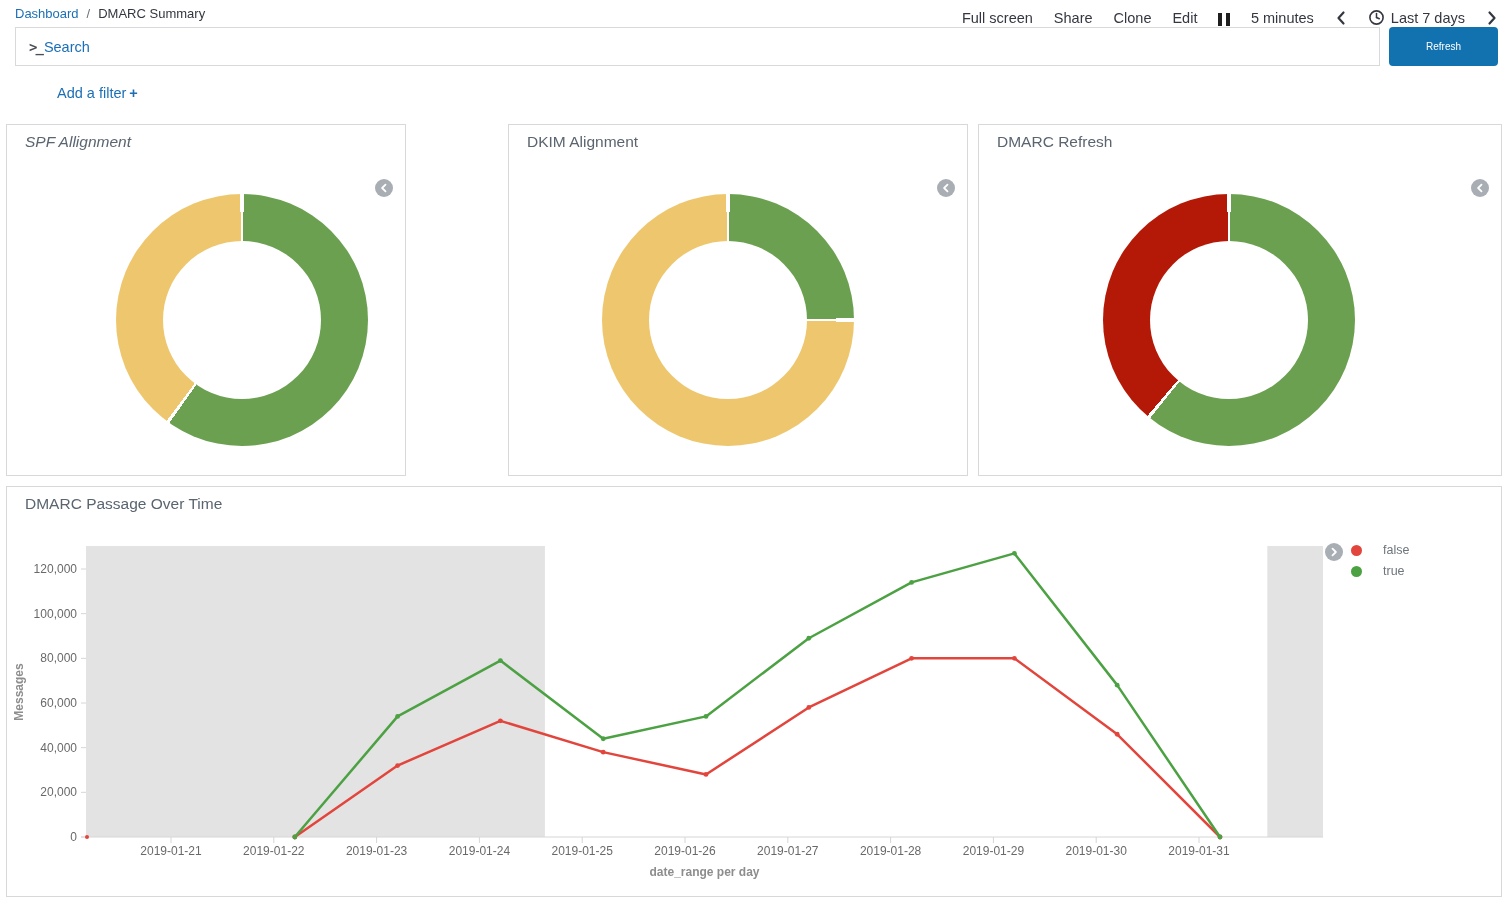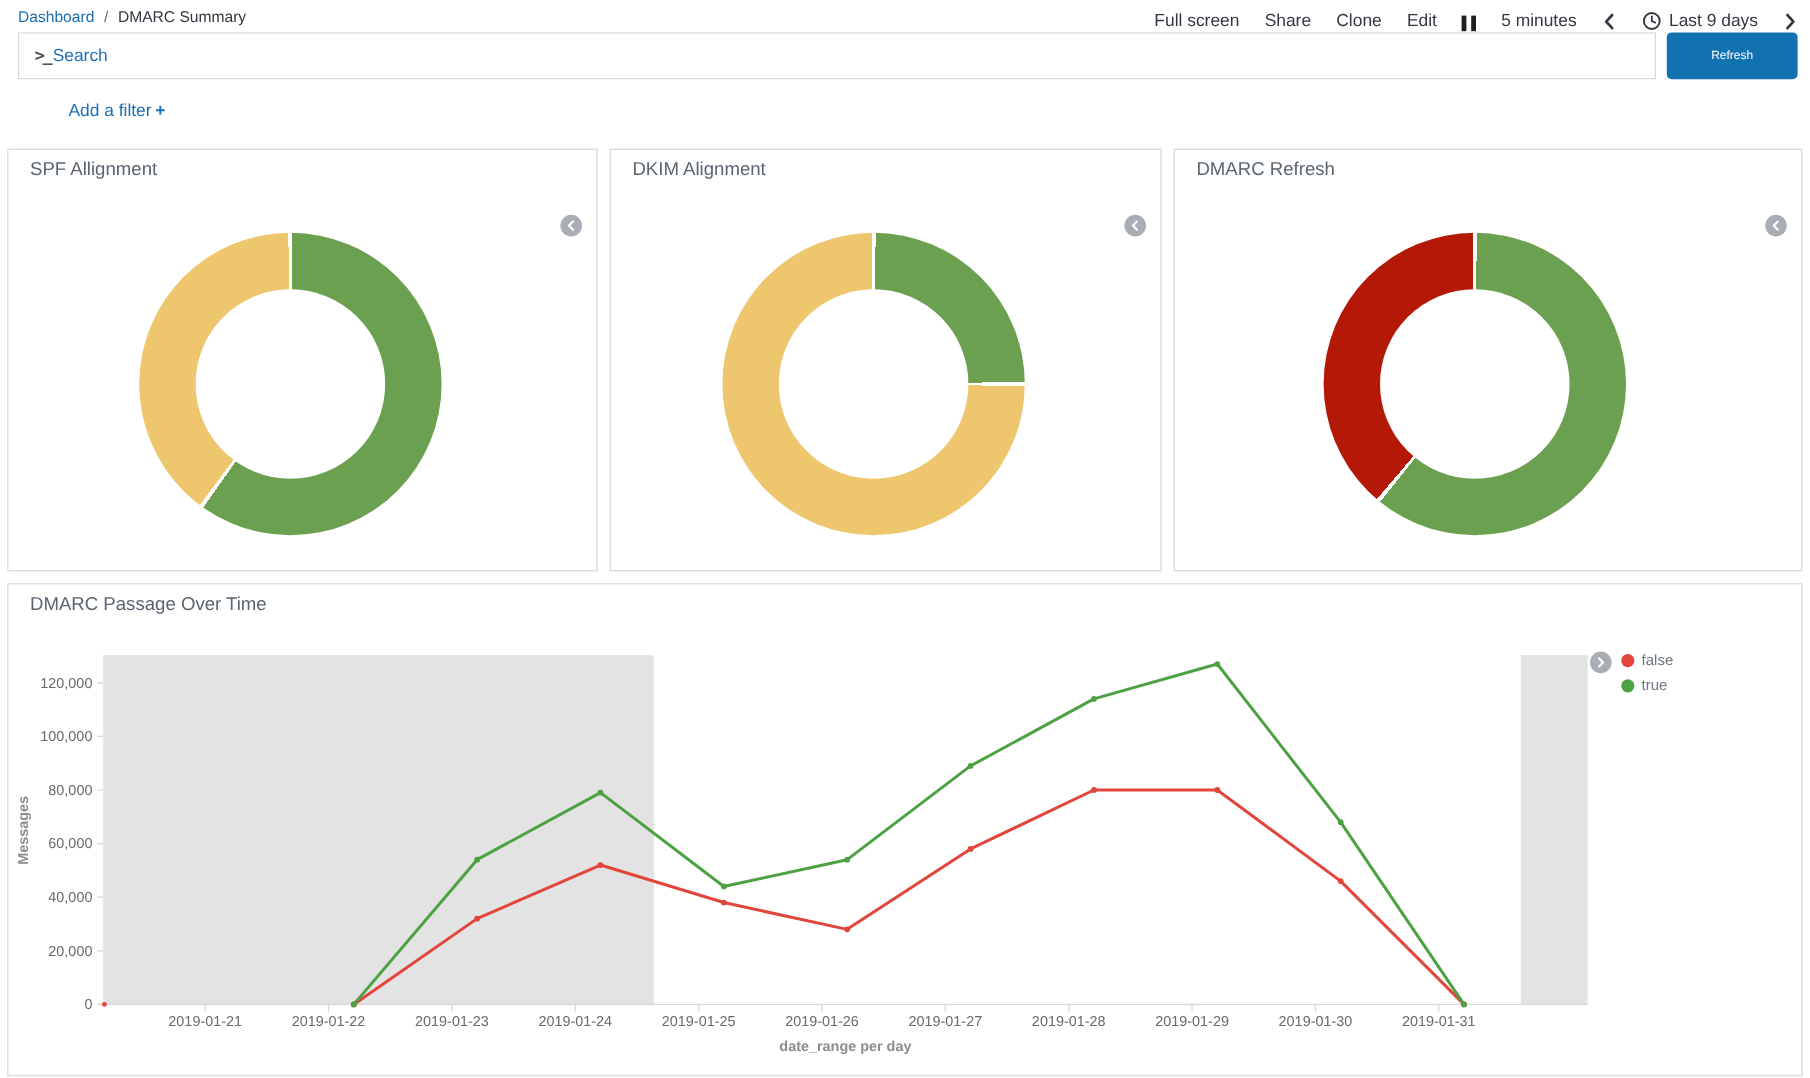--- a/index.html
+++ b/index.html
@@ -29,39 +29,39 @@
   .refresh-btn { position:absolute; left:1389px; top:27px; width:109px; height:39px; background:#1272b0; color:#fff; border:none; border-radius:4px; font-size:10px; font-family:inherit; cursor:pointer; }
 
   
   .filterbar { position:absolute; left:13px; top:85px; font-size:14.5px;margin-left:44px; }
   .add-filter { color:#1c6fb5; cursor:pointer; }
   .plus-icon { font-weight:700; margin-left:3px; }
 
   
   .panel { position:absolute; background:#fff; border:1px solid #d8d8d8; }
   .panel-title { position:absolute; top:8px; left:18px; font-size:15.5px; color:#5a6570; white-space:nowrap; }
-  #panel-spf   { left:6px;   top:124px; width:492px;  height:352px; }
+  #panel-spf   { left:6px;   top:124px; width:400px;  height:352px;font-style:italic; }
   #panel-dkim  { left:508px; top:124px; width:460px;  height:352px; }
   #panel-dmarc { left:978px; top:124px; width:524px;  height:352px; }
   #panel-line  { left:6px;   top:486px; width:1496px; height:411px;padding-left:21px; }
 
   .legend-toggle { position:absolute; width:18px; height:18px; border-radius:50%; background:#a8aeb4; display:flex; align-items:center; justify-content:center; cursor:pointer; }
   .lt-topright { right:12px; top:54px; }
 
   
   .donut { position:absolute; width:252px; height:252px; border-radius:50%; top:69px; }
   .donut-hole { position:absolute; left:47px; top:47px; width:158px; height:158px; border-radius:50%; background:#fff; }
   #donut-spf   { left:109px; }
   #donut-dkim  { left:93px;  }
   #donut-dmarc { left:124px; }
 
   
   .chart-legend { position:absolute; left:1318px; top:56px; display:flex; align-items:flex-start; }
   .legend-items { margin-left:8px; display:flex; flex-direction:column; gap:7px; }
-  .legend-item { display:flex; align-items:center; gap:6px; cursor:pointer;text-align:right; }
+  .legend-item { display:flex; align-items:center; gap:21px; cursor:pointer;text-align:right; }
   .legend-dot { width:11px; height:11px; border-radius:50%; }
   .legend-label { font-size:12.5px; color:#6e757c; }
 
   svg text { font-family:"Liberation Sans","DejaVu Sans",sans-serif; }
 </style>
 </head>
 <body>
 
 <div id="app">
 
@@ -83,21 +83,21 @@
       <span class="mi">5 minutes</span>
       <svg width="12" height="16" viewBox="0 0 12 16">
         <polyline points="8.5,2.5 3.5,8 8.5,13.5" fill="none" stroke="#343741" stroke-width="2.2" stroke-linecap="round" stroke-linejoin="round"></polyline>
       </svg>
       <span class="timegroup">
         <svg width="17" height="17" viewBox="0 0 17 17">
           <circle cx="8.5" cy="8.5" r="6.6" fill="none" stroke="#343741" stroke-width="1.6"></circle>
           <line x1="8.5" y1="8.5" x2="8.5" y2="4.6" stroke="#343741" stroke-width="1.5" stroke-linecap="round"></line>
           <line x1="8.5" y1="8.5" x2="11.3" y2="9.8" stroke="#343741" stroke-width="1.5" stroke-linecap="round"></line>
         </svg>
-        <span>Last 9 days</span>
+        <span>Last 7 days</span>
       </span>
       <svg width="12" height="16" viewBox="0 0 12 16">
         <polyline points="3.5,2.5 8.5,8 3.5,13.5" fill="none" stroke="#343741" stroke-width="2.2" stroke-linecap="round" stroke-linejoin="round"></polyline>
       </svg>
     </div>
   </div>
 
   <div class="querybar">
     <span class="prompt-icon"><span class="caret">&gt;</span>_</span>
     <span class="options-link">Search</span>

